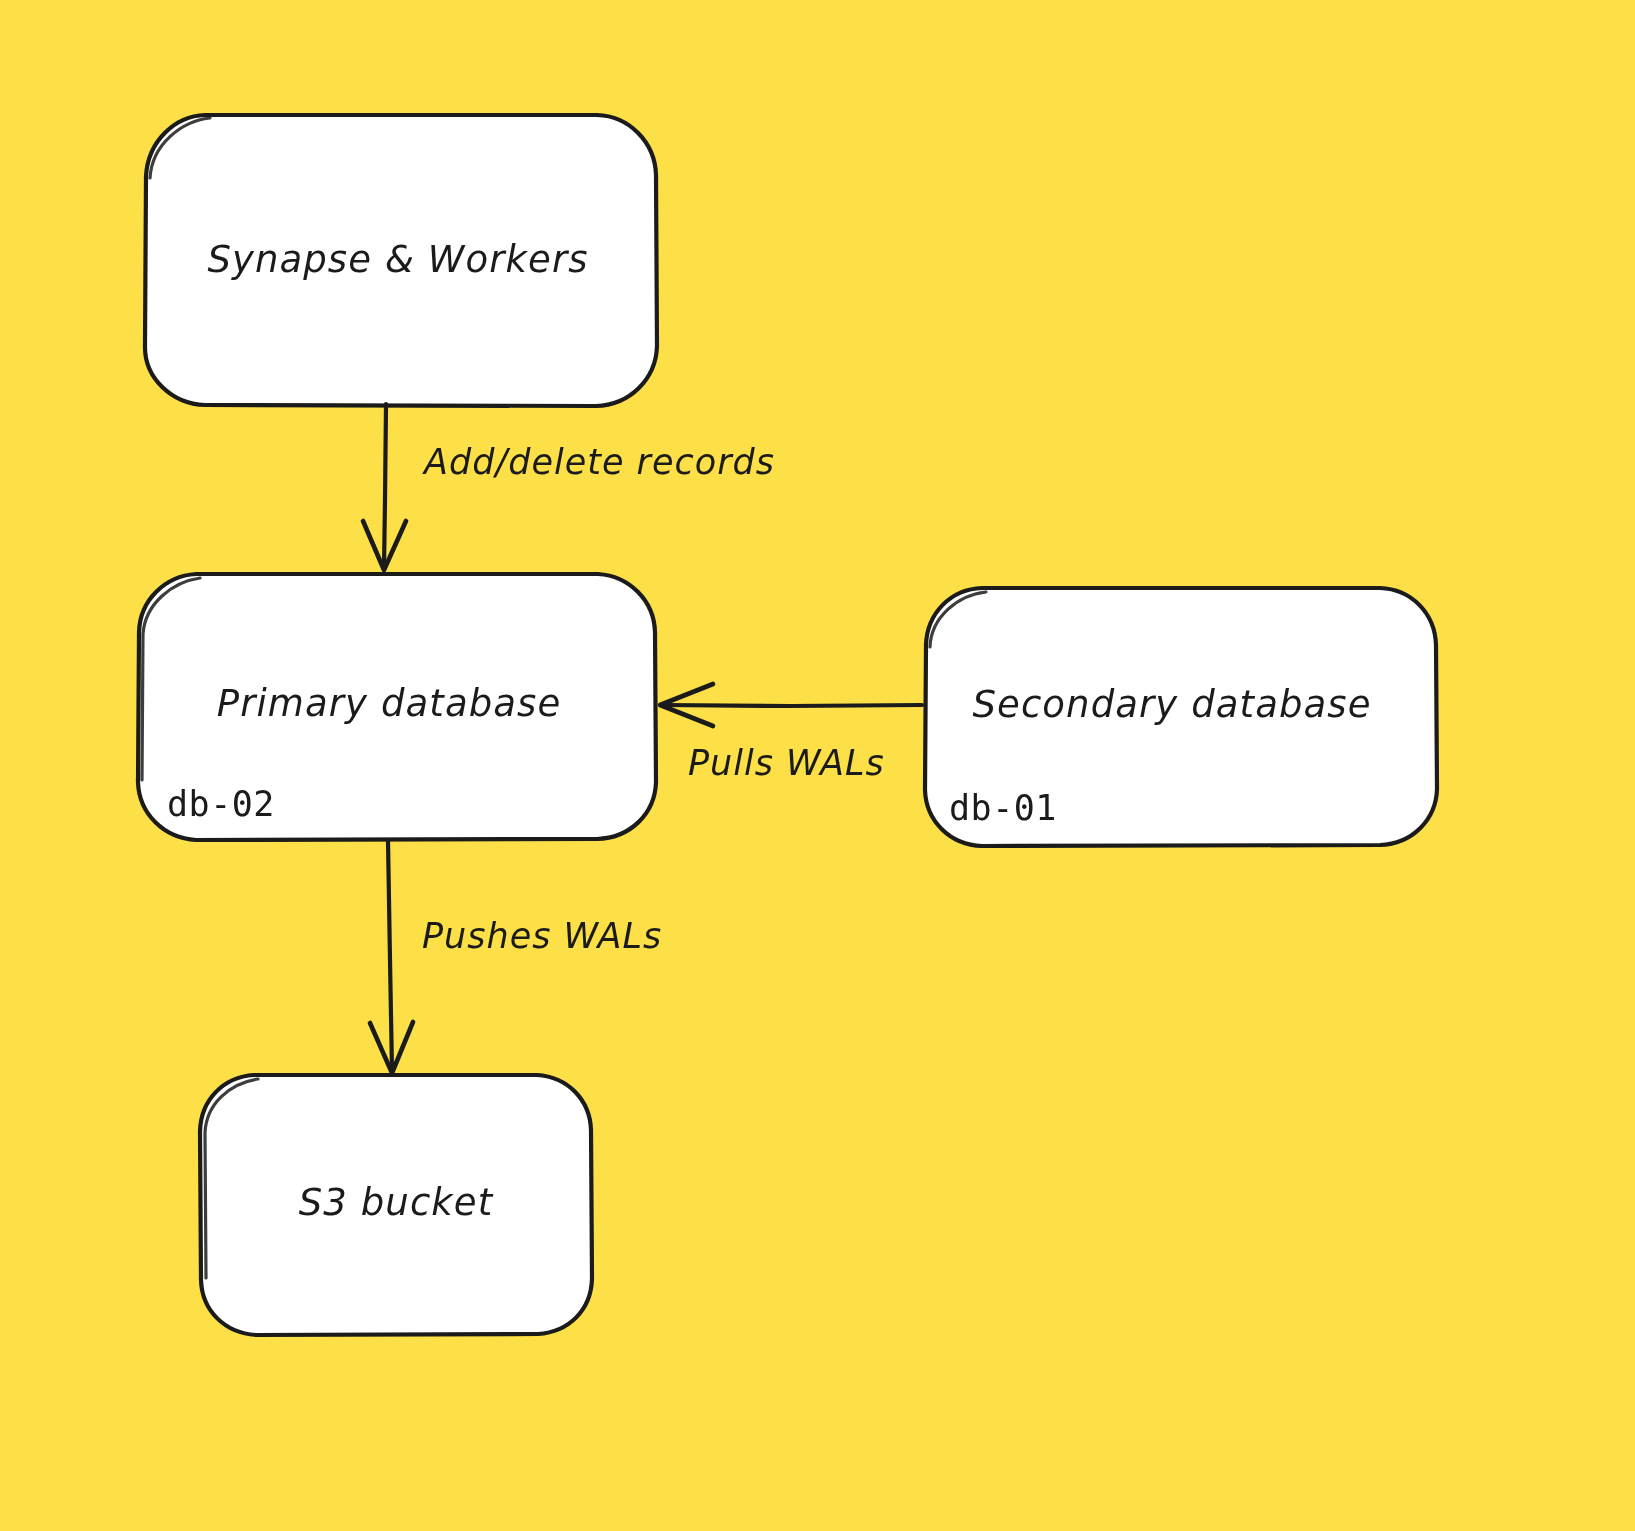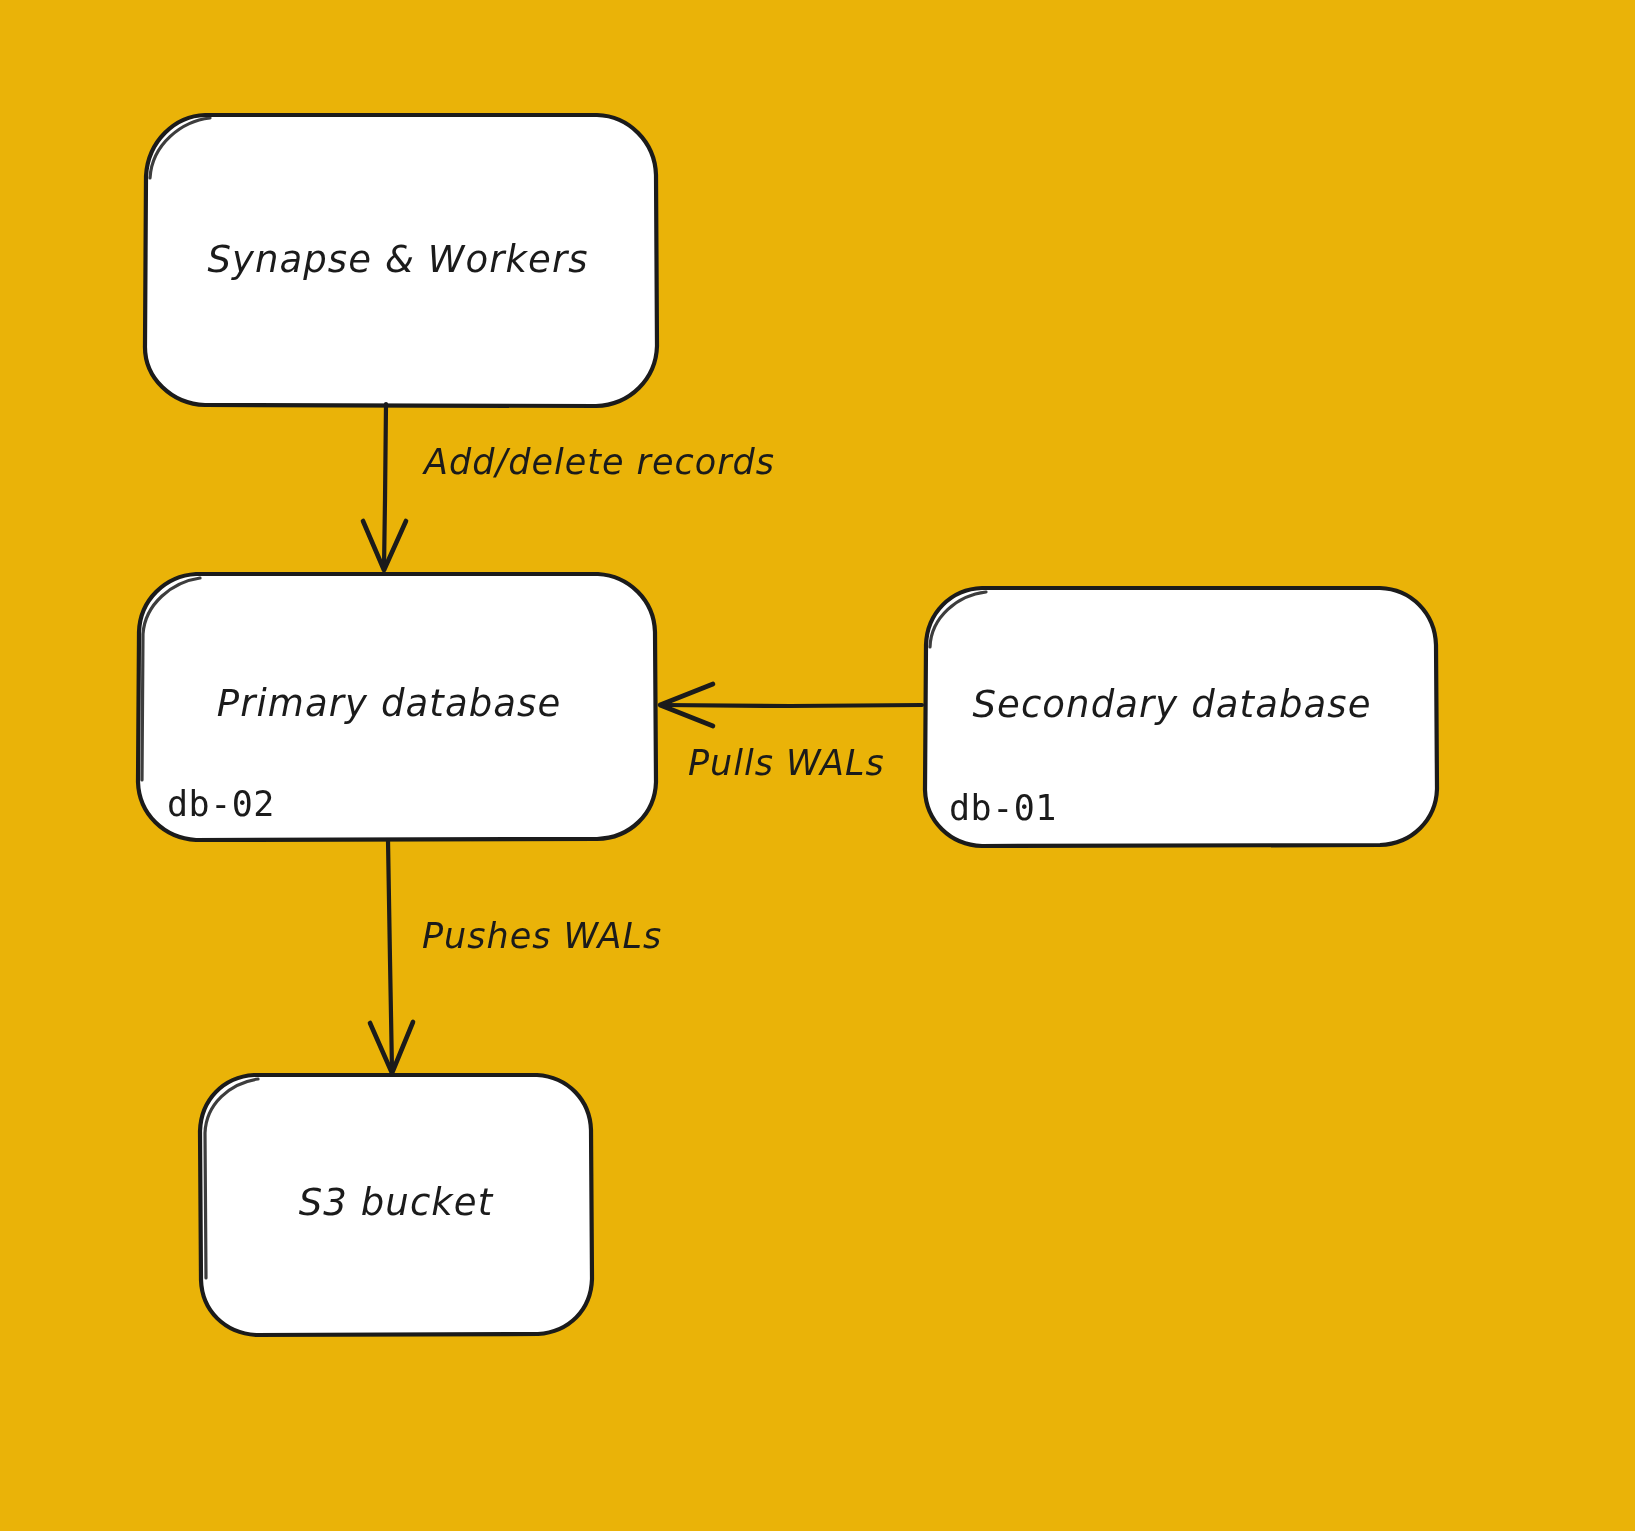--- a/index.html
+++ b/index.html
@@ -10,21 +10,21 @@
   body {
     width: 1635px;
     height: 1531px;
     font-family: "DejaVu Sans", sans-serif;
     overflow: hidden;
   }
   #canvas {
     position: relative;
     width: 1635px;
     height: 1531px;
-    background: #eab308;
+    background: #fde047;
   }
   svg#diagram {
     position: absolute;
     top: 0;
     left: 0;
     width: 1635px;
     height: 1531px;
     display: block;
   }
   .node-shape {

